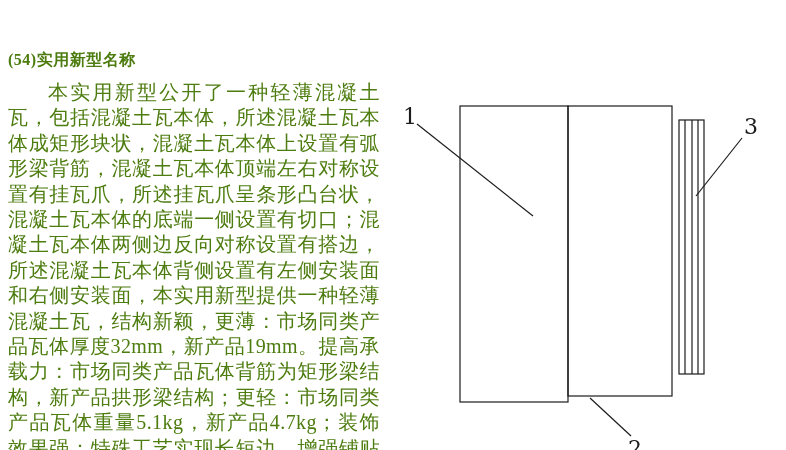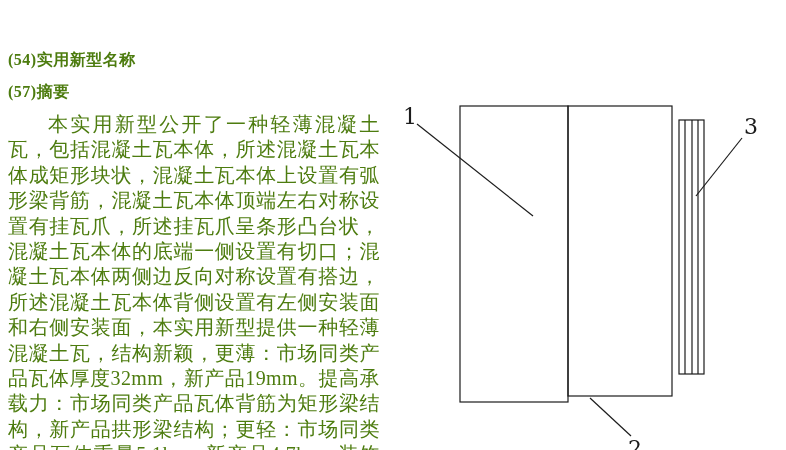--- a/index.html
+++ b/index.html
@@ -67,21 +67,20 @@
     fill: #1c1c1c;
   }
 </style>
 </head>
 <body>
 
 <div class="page">
 
   <div class="text-col">
     <div class="field-label">(54)实用新型名称</div>
-    <div class="field-label f57">(57)摘要</div>
     <p class="abstract">本实用新型公开了一种轻薄混凝土瓦，包括混凝土瓦本体，所述混凝土瓦本体成矩形块状，混凝土瓦本体上设置有弧形梁背筋，混凝土瓦本体顶端左右对称设置有挂瓦爪，所述挂瓦爪呈条形凸台状，混凝土瓦本体的底端一侧设置有切口；混凝土瓦本体两侧边反向对称设置有搭边，所述混凝土瓦本体背侧设置有左侧安装面和右侧安装面，本实用新型提供一种轻薄混凝土瓦，结构新颖，更薄：市场同类产品瓦体厚度32mm，新产品19mm。提高承载力：市场同类产品瓦体背筋为矩形梁结构，新产品拱形梁结构；更轻：市场同类产品瓦体重量5.1kg，新产品4.7kg；装饰效果强：特殊工艺实现长短边，增强铺贴的错落效果；本实用新型整体辊压成型，成本低。</p>
   </div>
 
   <div class="figure-col">
     <svg width="400" height="450" viewBox="0 0 400 450">
 
       <rect class="fig-stroke" x="74" y="62" width="108" height="296"></rect>
 
       <rect class="fig-stroke" x="182" y="62" width="104" height="290"></rect>
 

